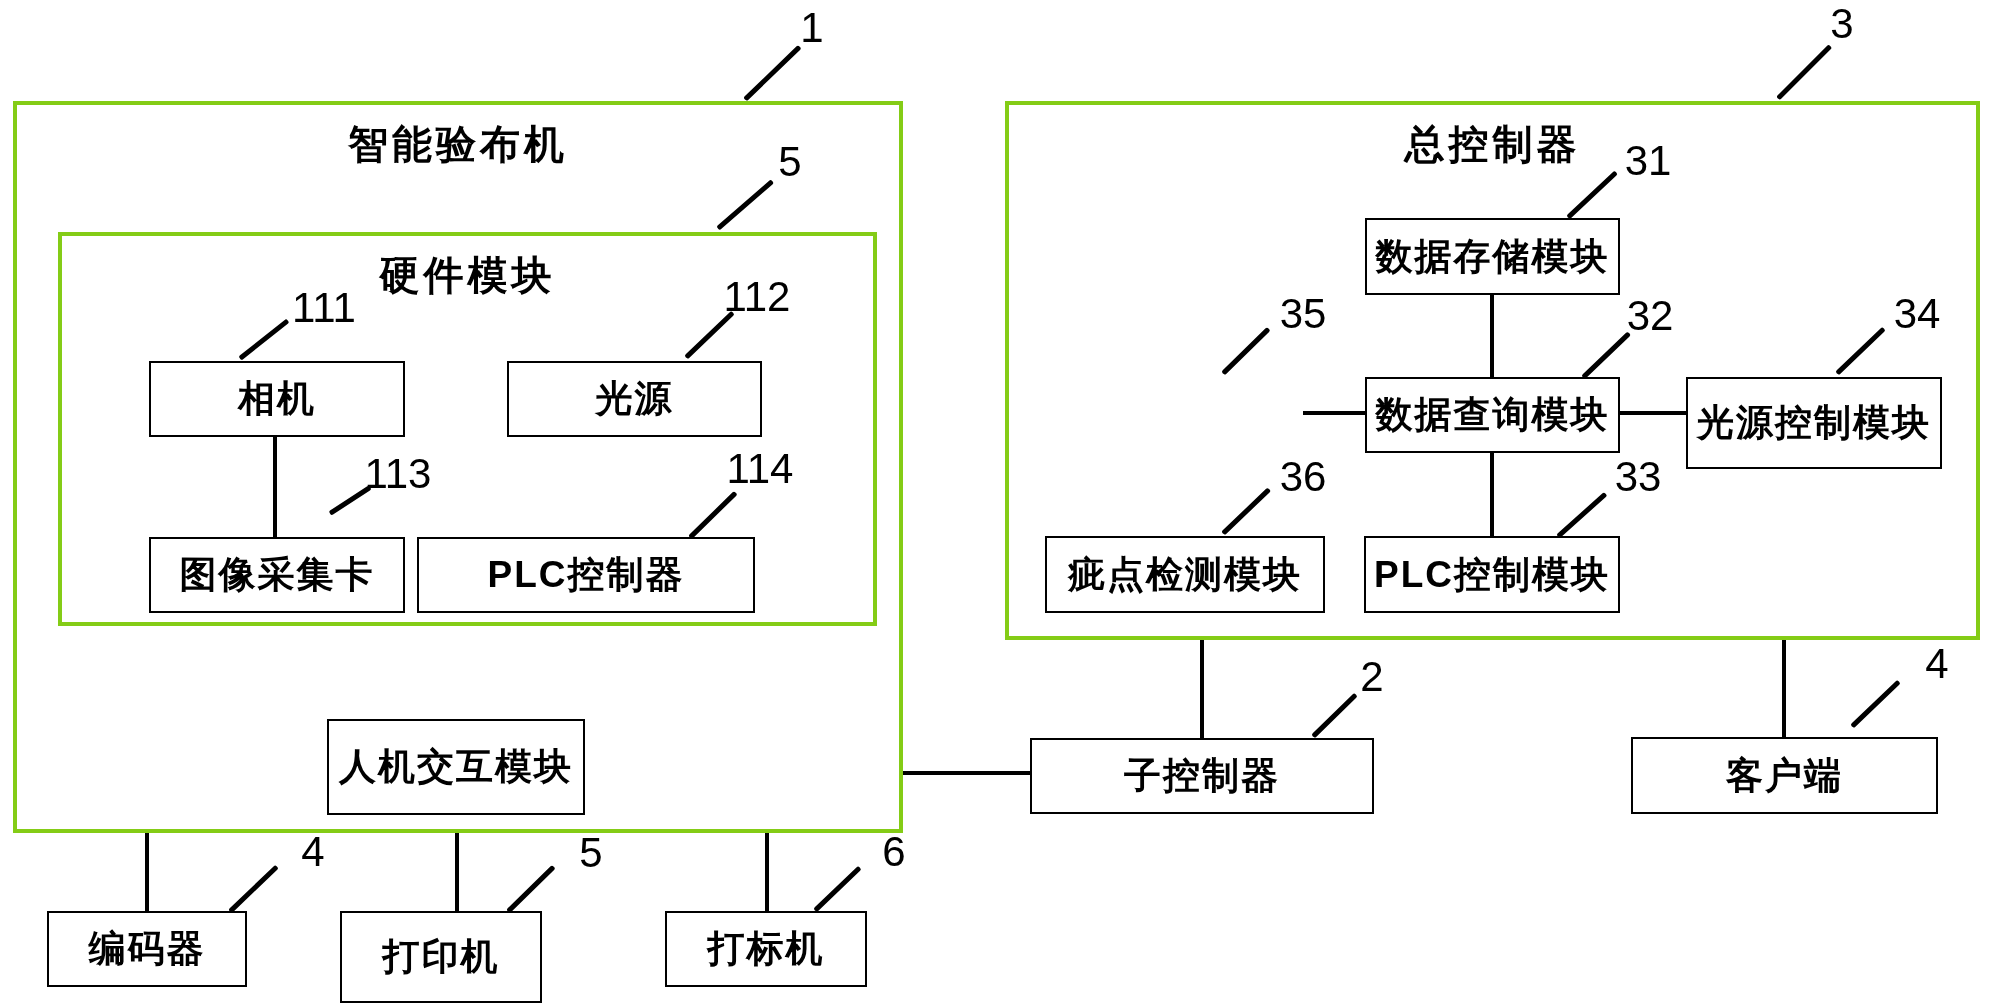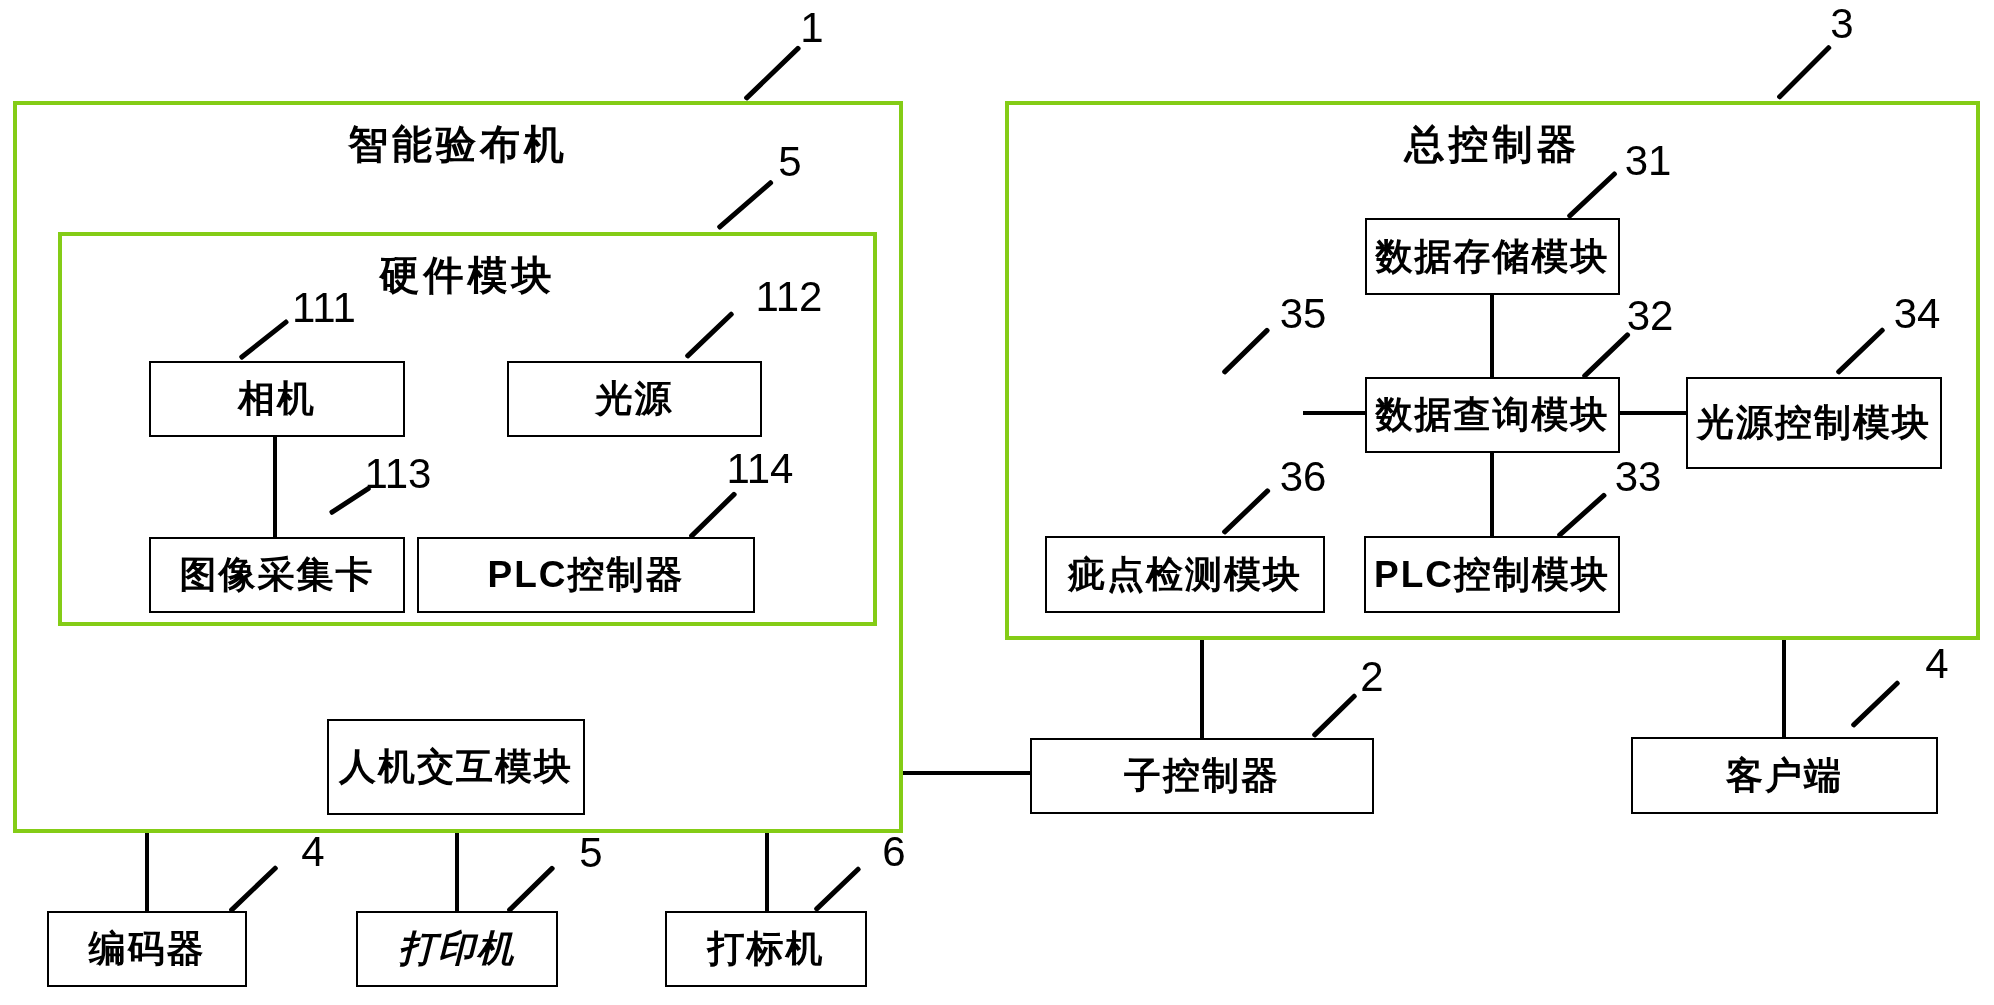--- a/index.html
+++ b/index.html
@@ -84,21 +84,21 @@
     <div class="node-box" style="left: 417px; top: 537px; width: 338px; height: 76px;">PLC控制器</div>
     <div class="node-box" style="left: 327px; top: 719px; width: 258px; height: 96px;">人机交互模块</div>
     <div class="node-box" style="left: 1365px; top: 218px; width: 255px; height: 77px;">数据存储模块</div>
     <div class="node-box" style="left: 1365px; top: 377px; width: 255px; height: 76px;">数据查询模块</div>
     <div class="node-box" style="left: 1686px; top: 377px; width: 256px; height: 92px;">光源控制模块</div>
     <div class="node-box" style="left: 1045px; top: 536px; width: 280px; height: 77px;">疵点检测模块</div>
     <div class="node-box" style="left: 1364px; top: 536px; width: 256px; height: 77px;">PLC控制模块</div>
     <div class="node-box" style="left: 1030px; top: 738px; width: 344px; height: 76px;">子控制器</div>
     <div class="node-box" style="left: 1631px; top: 737px; width: 307px; height: 77px;">客户端</div>
     <div class="node-box" style="left: 47px; top: 911px; width: 200px; height: 76px;">编码器</div>
-    <div class="node-box" style="left: 356px; top: 911px; width: 202px; height: 76px; font-style: italic;">打印机</div>
+    <div class="node-box" style="left: 340px; top: 911px; width: 202px; height: 92px;">打印机</div>
     <div class="node-box" style="left: 665px; top: 911px; width: 202px; height: 76px;">打标机</div>
     <div class="connector" style="left: 273px; top: 437px; width: 4px; height: 100px;"></div>
     <div class="connector" style="left: 1490px; top: 295px; width: 4px; height: 82px;"></div>
     <div class="connector" style="left: 1490px; top: 453px; width: 4px; height: 83px;"></div>
     <div class="connector" style="left: 1303px; top: 411px; width: 62px; height: 4px;"></div>
     <div class="connector" style="left: 1620px; top: 411px; width: 66px; height: 4px;"></div>
     <div class="connector" style="left: 903px; top: 771px; width: 127px; height: 4px;"></div>
     <div class="connector" style="left: 1200px; top: 640px; width: 4px; height: 98px;"></div>
     <div class="connector" style="left: 1782px; top: 640px; width: 4px; height: 97px;"></div>
     <div class="connector" style="left: 145px; top: 833px; width: 4px; height: 78px;"></div>
@@ -106,21 +106,21 @@
     <div class="connector" style="left: 765px; top: 833px; width: 4px; height: 78px;"></div>
     <div class="leader-line" style="left: 745px; top: 96.5px; width: 76.3806px; transform: rotate(-43.9391deg);"></div>
     <div class="ref-label" style="left: 812px; top: 28px;">1</div>
     <div class="leader-line" style="left: 1778px; top: 95.5px; width: 73.5391px; transform: rotate(-45deg);"></div>
     <div class="ref-label" style="left: 1842px; top: 24px;">3</div>
     <div class="leader-line" style="left: 718px; top: 225.5px; width: 71.5891px; transform: rotate(-41.0353deg);"></div>
     <div class="ref-label" style="left: 790px; top: 162px;">5</div>
     <div class="leader-line" style="left: 240px; top: 355.5px; width: 61.2209px; transform: rotate(-38.3675deg);"></div>
     <div class="ref-label" style="left: 324px; top: 308px;">111</div>
     <div class="leader-line" style="left: 686px; top: 354.5px; width: 65.0692px; transform: rotate(-43.7546deg);"></div>
-    <div class="ref-label" style="left: 757px; top: 297px; margin-left: 32px;">112</div>
+    <div class="ref-label" style="left: 757px; top: 297px;">112</div>
     <div class="leader-line" style="left: 330px; top: 510.5px; width: 47.7074px; transform: rotate(-33.0239deg);"></div>
     <div class="ref-label" style="left: 398px; top: 474px;">113</div>
     <div class="leader-line" style="left: 690px; top: 534.5px; width: 64.3506px; transform: rotate(-44.3704deg);"></div>
     <div class="ref-label" style="left: 760px; top: 469px;">114</div>
     <div class="leader-line" style="left: 1568px; top: 214.5px; width: 65.7951px; transform: rotate(-43.1524deg);"></div>
     <div class="ref-label" style="left: 1648px; top: 161px;">31</div>
     <div class="leader-line" style="left: 1583px; top: 374.5px; width: 63.6553px; transform: rotate(-43.727deg);"></div>
     <div class="ref-label" style="left: 1650px; top: 316px;">32</div>
     <div class="leader-line" style="left: 1837px; top: 370.5px; width: 65.0692px; transform: rotate(-43.7546deg);"></div>
     <div class="ref-label" style="left: 1917px; top: 314px;">34</div>

